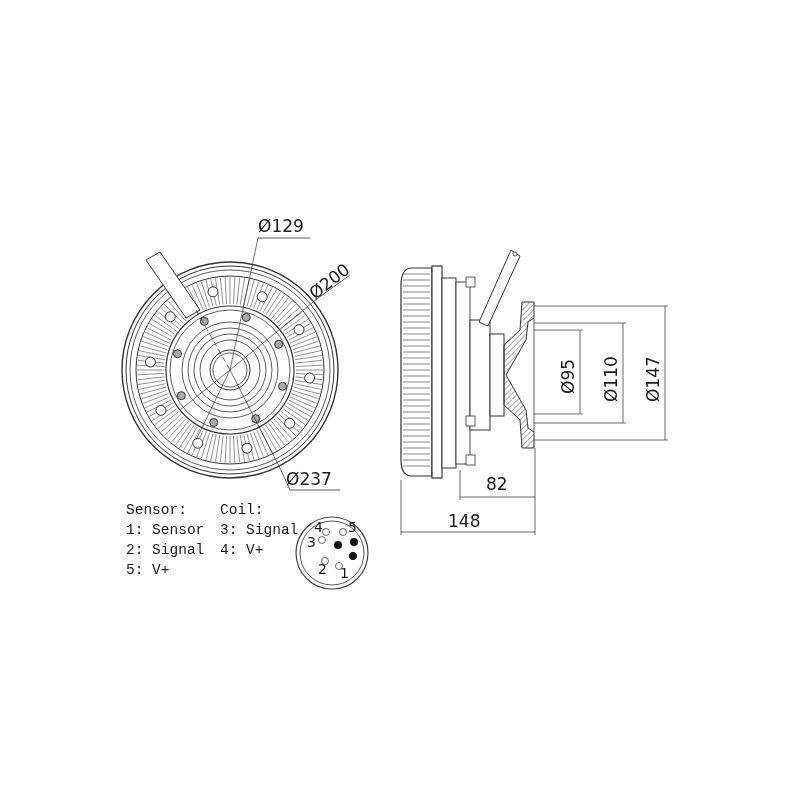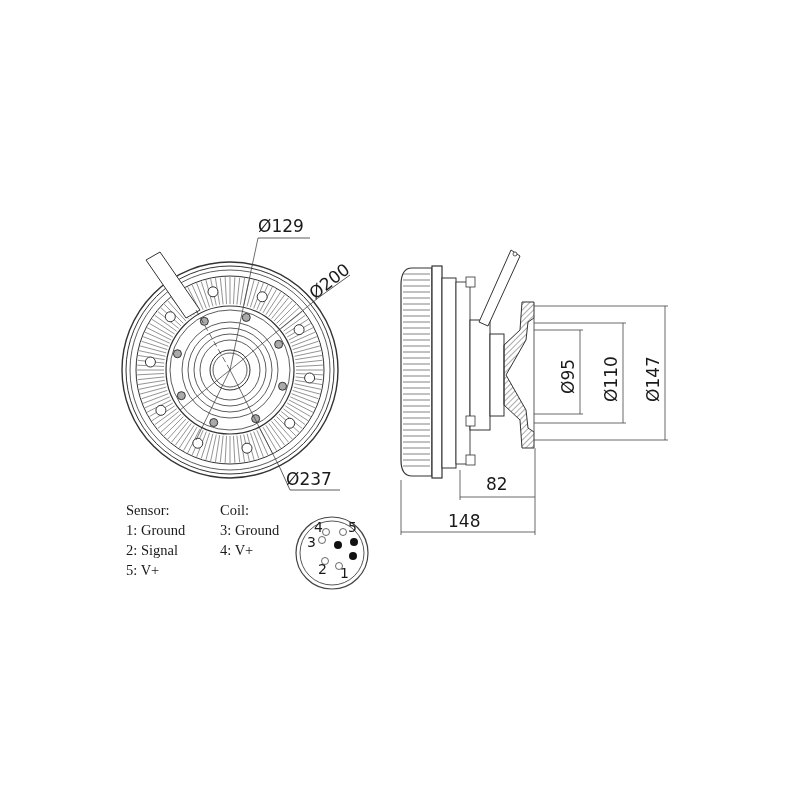--- a/index.html
+++ b/index.html
@@ -1,19 +1,19 @@
 <!DOCTYPE html>
 <html><head>
 <meta charset="utf-8">
 <style>
   html,body{margin:0;padding:0;background:#ffffff;}
   body{width:800px;height:800px;position:relative;overflow:hidden;font-family:"DejaVu Sans",sans-serif;}
   svg{position:absolute;left:0;top:0;}
   .dimtxt{font-family:"DejaVu Sans",sans-serif;font-size:17px;fill:#1a1a1a;}
-  .legend{position:absolute;font-family:Liberation Serif, serif;font-size:14.5px;color:#1a1a1a;line-height:20px;}
+  .legend{position:absolute;font-family:Liberation Mono, monospace;font-size:14.5px;color:#1a1a1a;line-height:20px;}
   .legend div{white-space:nowrap;}
   .pin{font-family:"DejaVu Sans",sans-serif;font-size:14px;fill:#1a1a1a;}
 </style>
 </head>
 <body>
 
 <svg width="800" height="800" viewBox="0 0 800 800">
   <defs>
     <pattern id="hatch" width="4" height="4" patternUnits="userSpaceOnUse" patternTransform="rotate(45)">
       <line x1="0" y1="0" x2="0" y2="4" stroke="#555" stroke-width="1"></line>
@@ -301,21 +301,21 @@
   </g>
   <text class="pin" x="314" y="532">4</text>
   <text class="pin" x="348" y="532">5</text>
   <text class="pin" x="307" y="547">3</text>
   <text class="pin" x="318" y="574">2</text>
   <text class="pin" x="340" y="578">1</text>
 </svg>
 
 <div class="legend" style="left:126px;top:500px;">
   <div>Sensor:</div>
-  <div>1: Ground</div>
+  <div>1: Sensor</div>
   <div>2: Signal</div>
   <div>5: V+</div>
 </div>
 <div class="legend" style="left:220px;top:500px;">
   <div>Coil:</div>
-  <div>3: Ground</div>
+  <div>3: Signal</div>
   <div>4: V+</div>
 </div>
 
 </body></html>

